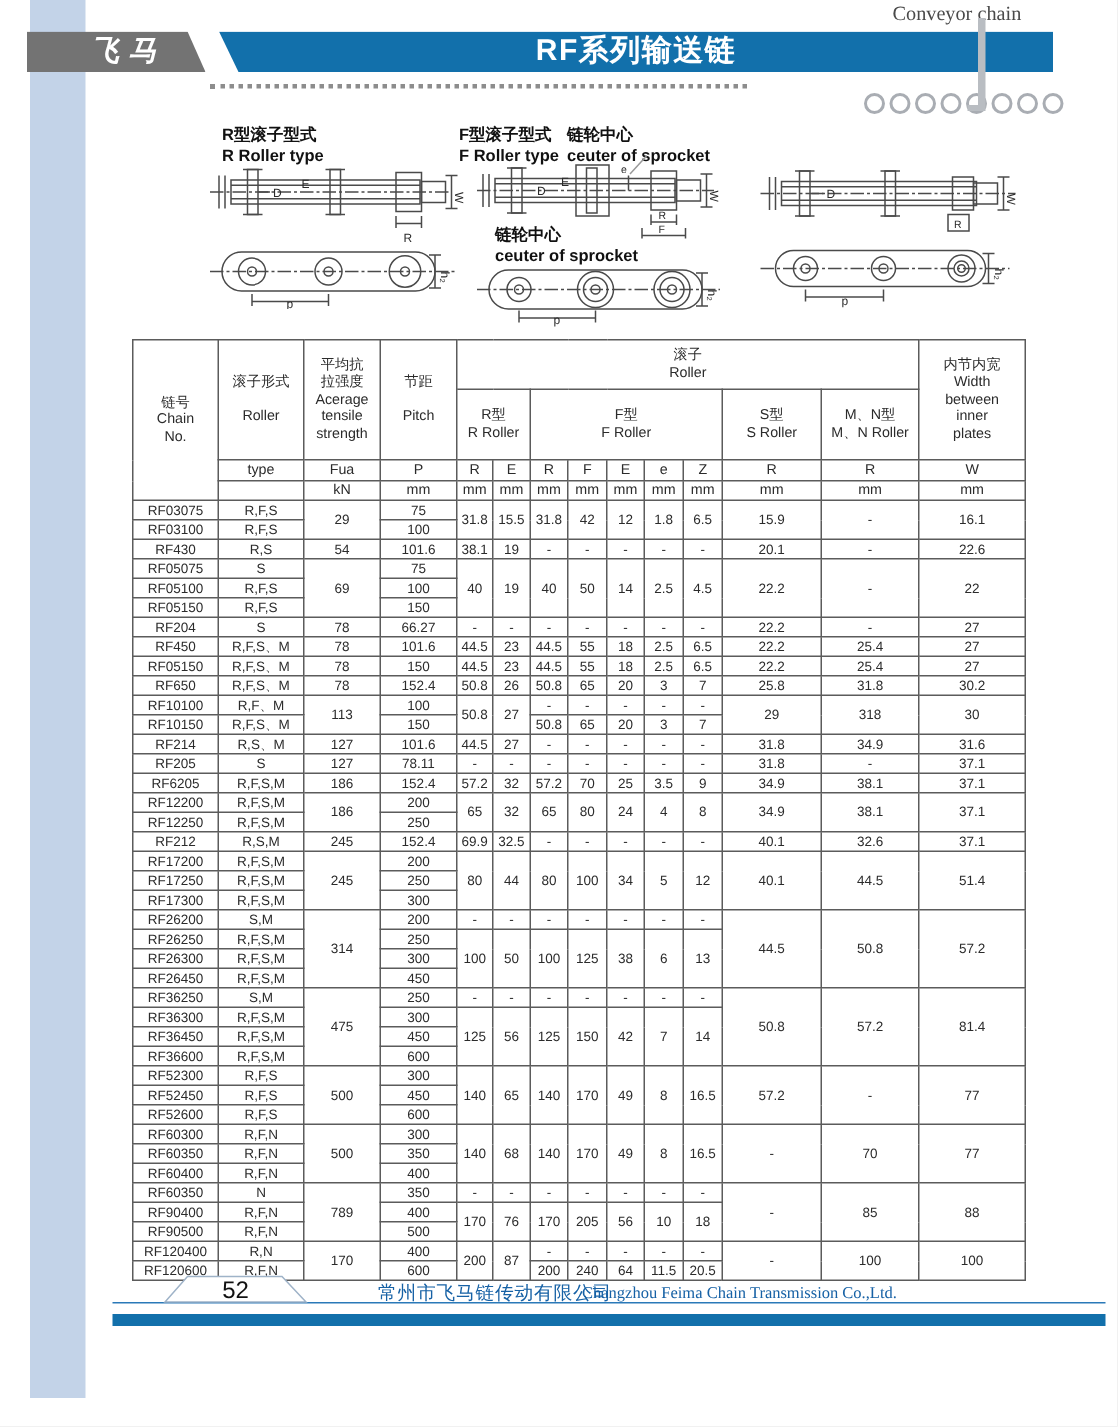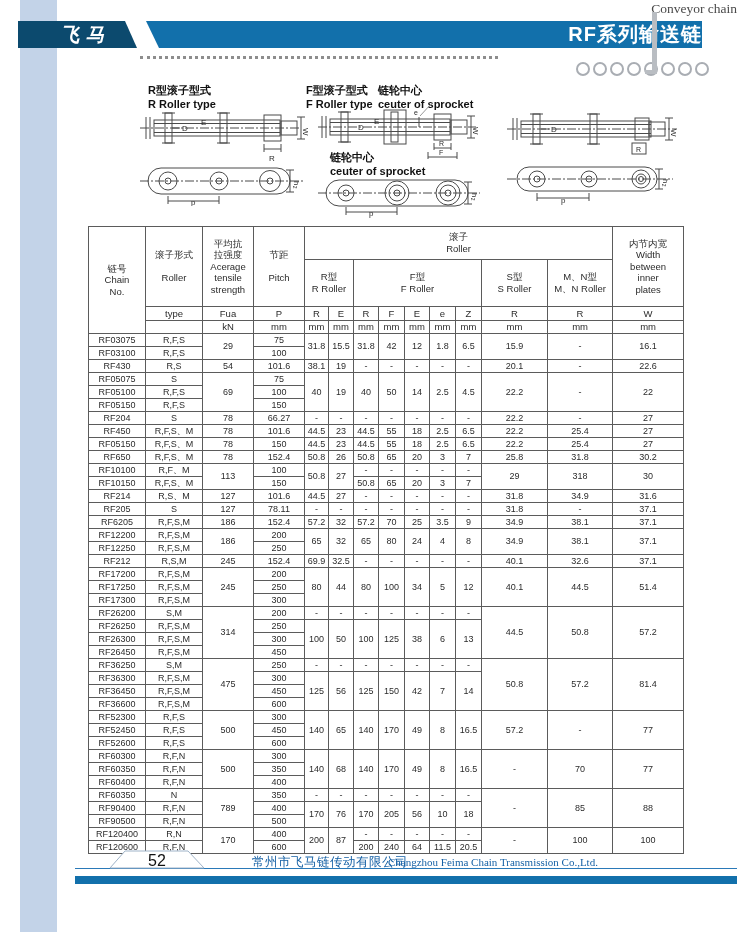--- a/index.html
+++ b/index.html
@@ -2,30 +2,30 @@
 <html><head>
 <meta charset="utf-8">
 <style>
   html,body{margin:0;padding:0;background:#e8e8e8}
   .page{position:relative;width:745px;height:951px;background:#fff;overflow:hidden;
         font-family:"Liberation Sans",sans-serif;margin:0 auto}
   .abs{position:absolute}
 
   
   .side-band{left:20px;top:0;width:37px;height:932px;background:#c3d3e8}
-  .top-right{left:595px;top:1px;width:142px;text-align:right;
+  .top-right{left:595px;top:1px;width:142px;text-align:left;
              font-family:"Liberation Serif",serif;font-size:13.5px;color:#4a4a4a}
-  .logo-box{left:18px;top:21px;width:121px;height:27px;background:#0c4a6e;
+  .logo-box{left:18px;top:21px;width:121px;height:27px;background:#737373;
             clip-path:polygon(0 0,107px 0,119px 100%,0 100%)}
   .logo-text{display:block;width:100%;text-align:center;padding-left:14px;box-sizing:border-box;
              font-family:"DejaVu Serif",serif;font-style:italic;font-weight:bold;
              color:#fff;font-size:19px;line-height:27px;letter-spacing:6px}
   .banner{left:146px;top:21px;width:556px;height:27px;background:#1270ab;
           clip-path:polygon(0 0,100% 0,100% 100%,13px 100%)}
-  .banner-text{display:block;text-align:right;color:#fff;
+  .banner-text{display:block;text-align:center;color:#fff;
                font-weight:bold;font-size:20px;line-height:27px;letter-spacing:1px}
   .bracket-v{left:652px;top:12px;width:5px;height:62px;background:#b9bdc2;z-index:2}
   .bracket-f{left:645px;top:70px;width:9px;height:4px;background:#b9bdc2;z-index:2}
   .dotted{left:140px;top:56px;width:358px;height:0;border-top:3px dotted #8d8d8d}
   .circles{left:576px;top:62px;height:14px;white-space:nowrap}
   .circles span{display:inline-block;width:10px;height:10px;border:2px solid #a9adb3;
                 border-radius:50%;margin-right:3px;background:#fff}
 
   
   .fig-title{font-weight:bold;font-size:11px;line-height:1.25;color:#111}

